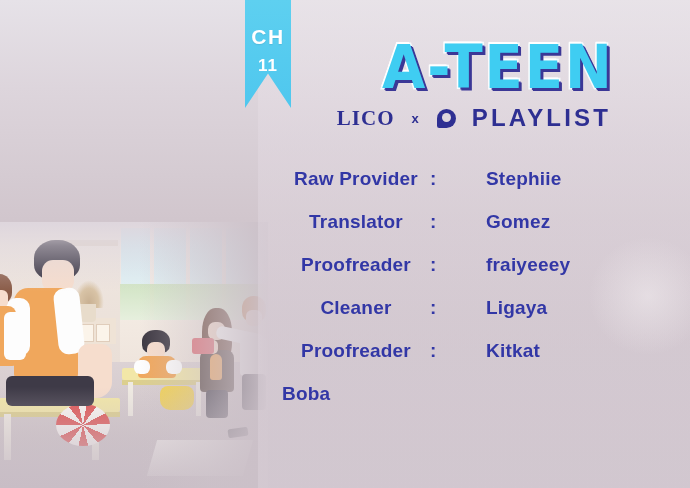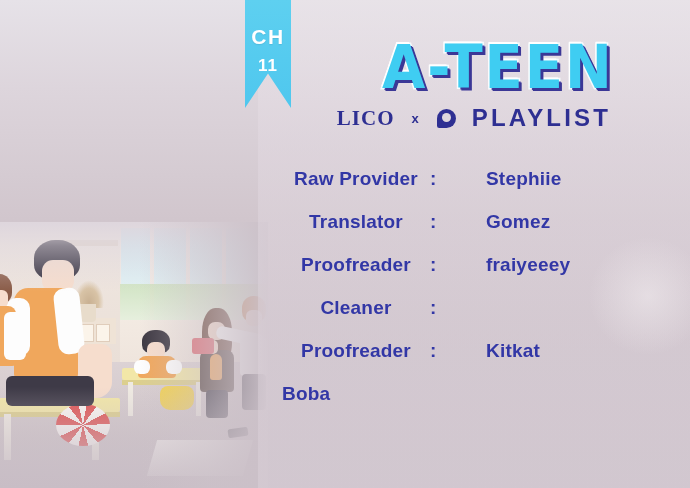--- a/index.html
+++ b/index.html
@@ -246,20 +246,21 @@
       <span class="value">Gomez</span>
     </div>
     <div class="row">
       <span class="label">Proofreader</span>
       <span class="colon">:</span>
       <span class="value">fraiyeeey</span>
     </div>
     <div class="row">
       <span class="label">Cleaner</span>
       <span class="colon">:</span>
+      <span class="value">Ligaya</span>
     </div>
     <div class="row">
       <span class="label">Proofreader</span>
       <span class="colon">:</span>
       <span class="value">Kitkat</span>
     </div>
     <div class="row compact">
       <span class="colon"></span>
       <span class="value">Boba</span>
     </div>

